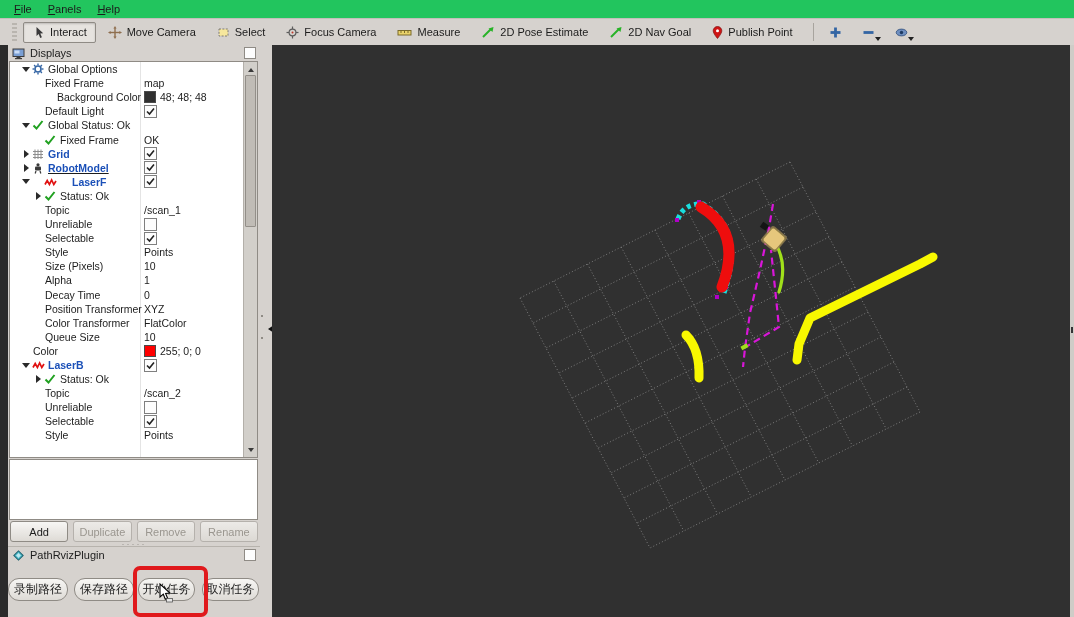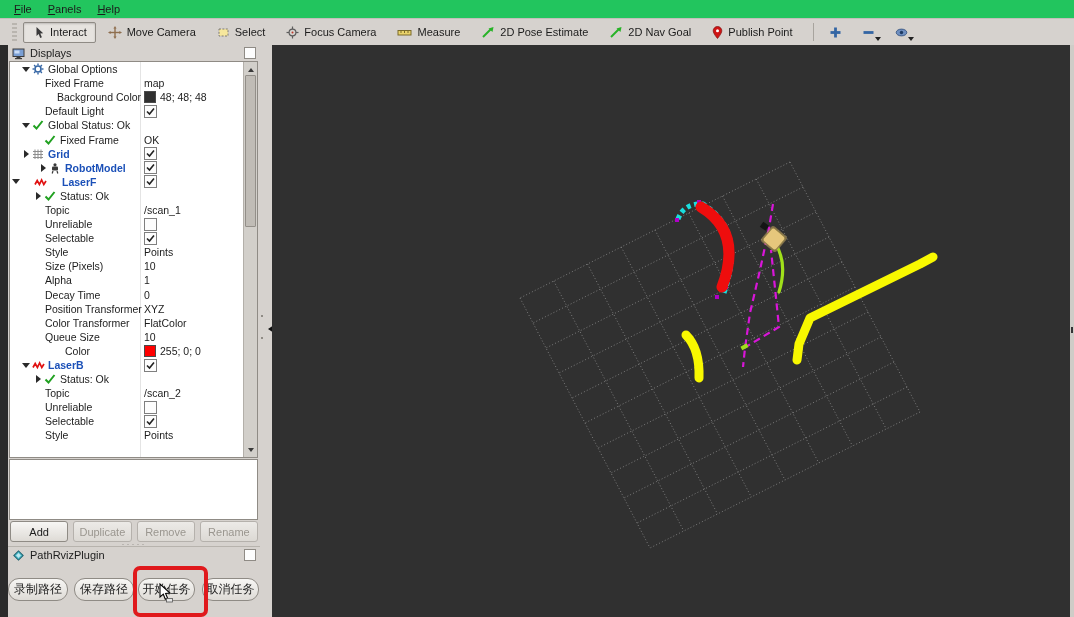--- a/index.html
+++ b/index.html
@@ -324,21 +324,21 @@
         </div>
         <div class="valcol">
           <span class="chk checked">
             <svg width="9" height="9" viewBox="0 0 9 9">
               <polyline points="1,4.5 3.5,7 8,1.5" fill="none" stroke="#222" stroke-width="1.6"></polyline>
             </svg>
           </span>
         </div>
       </div>
       <div class="trow">
-        <div class="name" style="padding-left: 27px;">
+        <div class="name" style="padding-left: 10px; text-decoration: underline;">
           <span class="expander">
             <span class="tri-closed"></span>
           </span>
           <span class="icon-s">
             <svg width="12" height="12" viewBox="0 0 12 12">
               <circle cx="6" cy="2.8" r="1.6" fill="#3a3a3a"></circle>
               <rect x="3" y="4.6" width="6" height="4" rx="1" fill="#3a3a3a"></rect>
               <line x1="4" y1="9" x2="3.2" y2="11.5" stroke="#3a3a3a" stroke-width="1.2"></line>
               <line x1="8" y1="9" x2="8.8" y2="11.5" stroke="#3a3a3a" stroke-width="1.2"></line>
             </svg>
@@ -347,21 +347,21 @@
         </div>
         <div class="valcol">
           <span class="chk checked">
             <svg width="9" height="9" viewBox="0 0 9 9">
               <polyline points="1,4.5 3.5,7 8,1.5" fill="none" stroke="#222" stroke-width="1.6"></polyline>
             </svg>
           </span>
         </div>
       </div>
       <div class="trow">
-        <div class="name" style=" gap: 12px;">
+        <div class="name" style="padding-left: 10px; gap: 12px;">
           <span class="expander">
             <span class="tri-open"></span>
           </span>
           <span class="icon-s">
             <svg width="13" height="12" viewBox="0 0 13 12">
               <polyline points="1,8.5 3.2,4.5 5.4,8.5 7.6,4 9.8,8.5 12,5" fill="none" stroke="#e01212" stroke-width="1.7"></polyline>
             </svg>
           </span>
           <span class="lbl display">LaserF</span>
         </div>
@@ -475,21 +475,21 @@
       <div class="trow">
         <div class="name" style="padding-left: 22px;">
           <span class="expander"></span>
           <span class="lbl">Queue Size</span>
         </div>
         <div class="valcol">
           <span>10</span>
         </div>
       </div>
       <div class="trow">
-        <div class="name" style="padding-left: 10px; margin-left: 32px;">
+        <div class="name" style="padding-left: 10px;">
           <span class="expander"></span>
           <span class="lbl">Color</span>
         </div>
         <div class="valcol">
           <span class="swatch" style="background: rgb(255, 0, 0);"></span>
           <span>255; 0; 0</span>
         </div>
       </div>
       <div class="trow">
         <div class="name" style="padding-left: 10px;">

